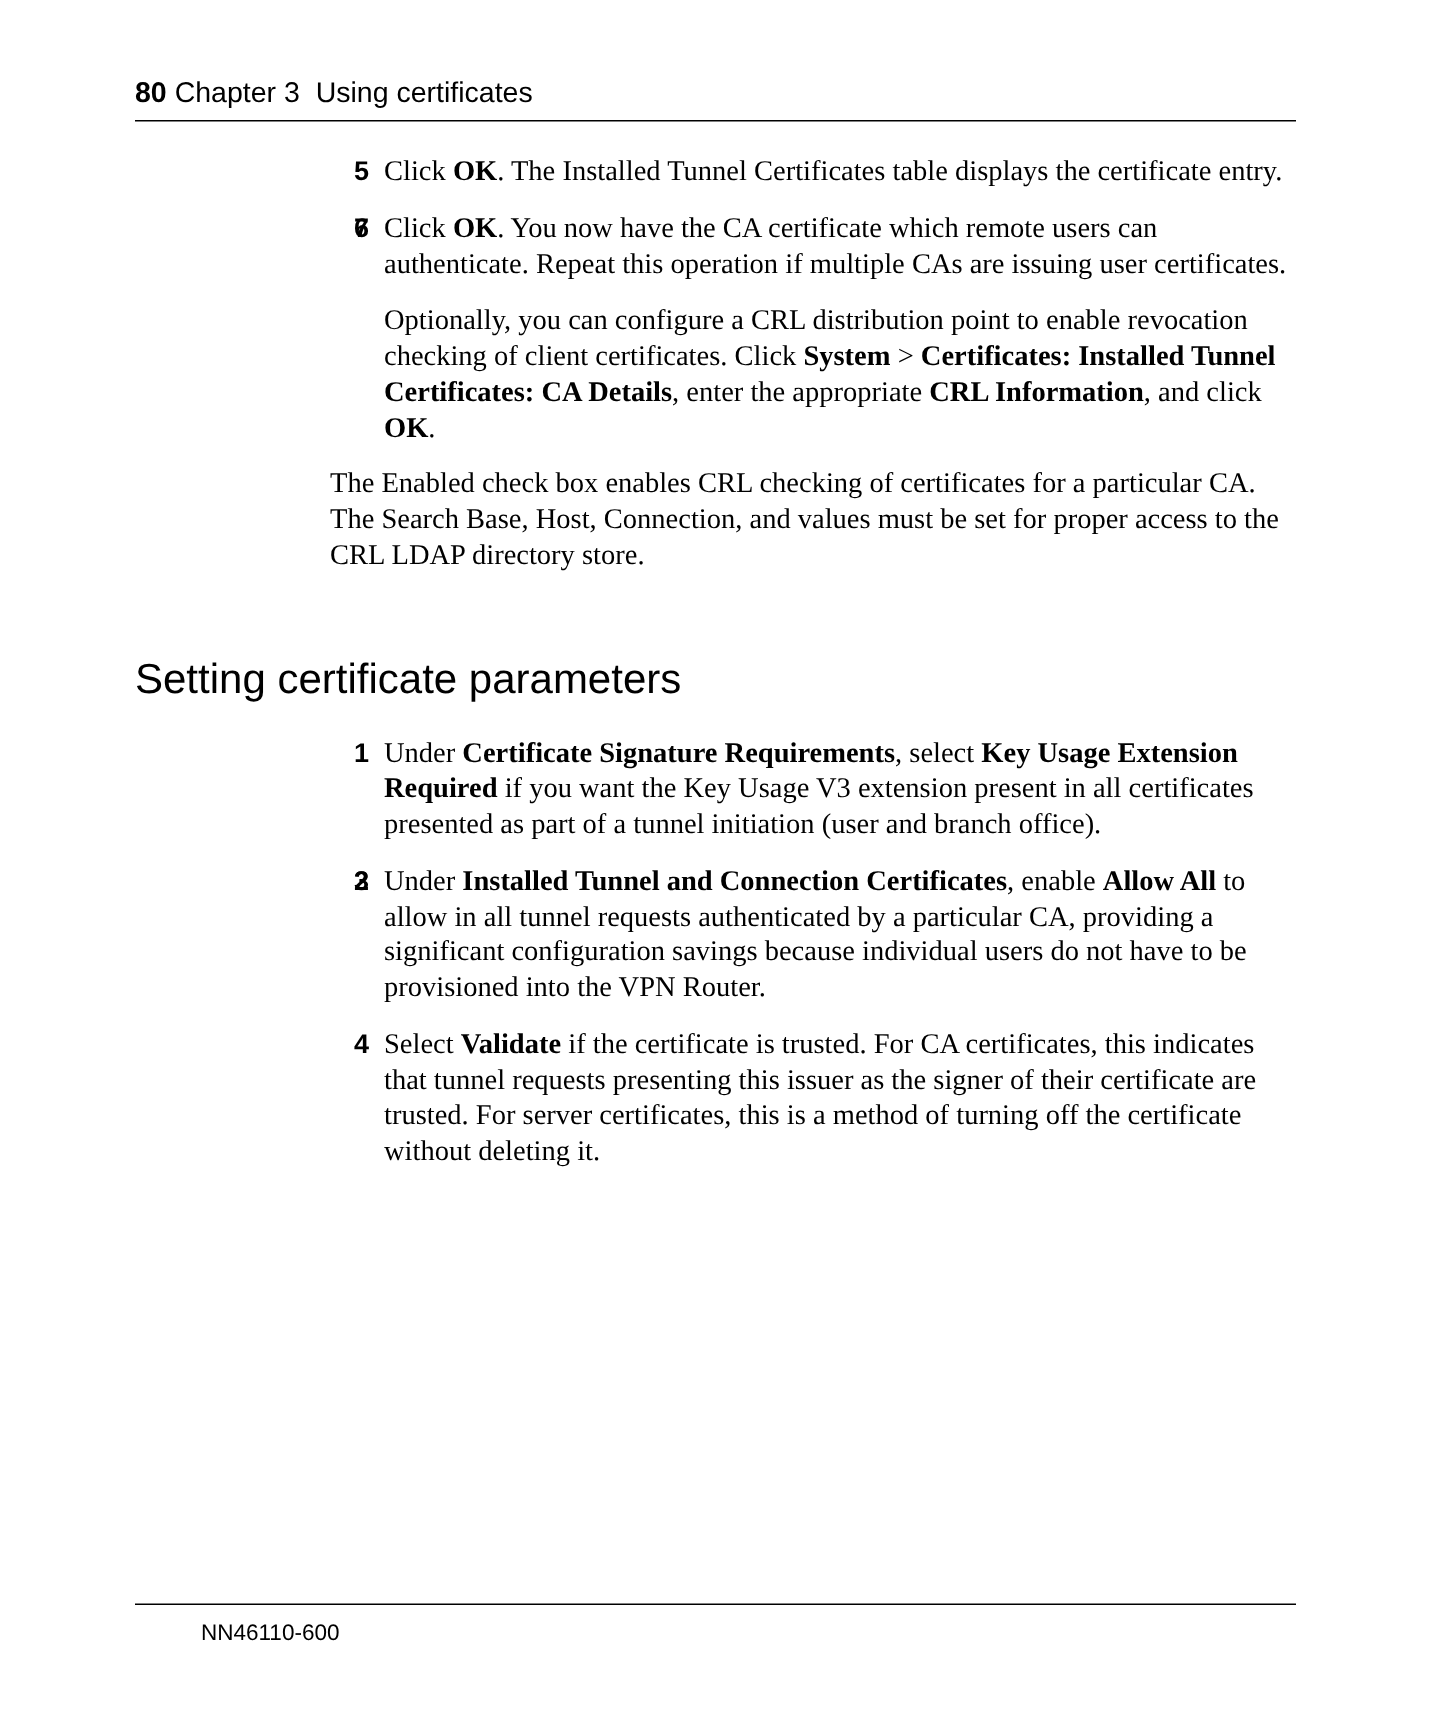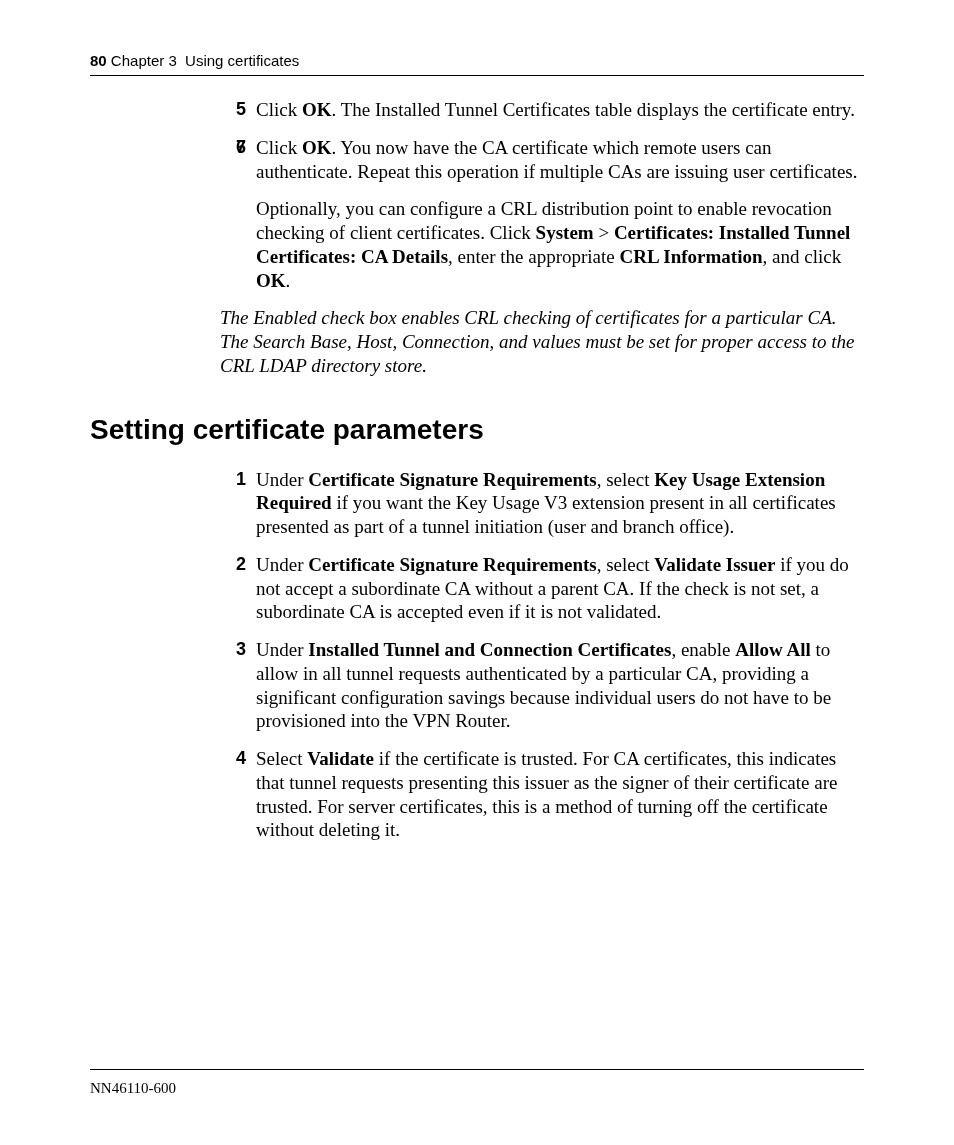--- a/index.html
+++ b/index.html
@@ -12,21 +12,21 @@
   }
   .page {
     width: 954px;
     height: 1145px;
     position: relative;
     box-sizing: border-box;
     padding: 52px 90px 0 90px;
   }
   .running-head {
     font-family: Arial, Helvetica, sans-serif;
-    font-size: 15px;
+    font-size: 19px;
     margin-bottom: 6px;
   }
   .running-head .pgnum { font-weight: 700; }
   .head-rule {
     border: none;
     border-top: 1.5px solid #000;
     margin: 0 0 22px 0;
   }
   .body-col {
     margin-left: 130px;   
@@ -57,39 +57,40 @@
   }
   ol.steps > li .extra {
     display: block;
     margin-top: 14px;
   }
   .para {
     margin: 14px 0 0 0;
   }
   h2.section {
     font-family: Arial, Helvetica, sans-serif;
-    font-weight: 700;
+    font-weight: 400;
     font-size: 28px;
-    margin: 36px 0 22px 0;
+    margin: 54px 0 22px 0;
   }
   b { font-weight: 700; margin-top: 36px; }
   .footer {
     position: absolute;
     left: 90px;
     right: 90px;
     bottom: 48px;
   }
   .foot-rule {
     border: none;
     border-top: 1.5px solid #000;
     margin: 0 0 10px 0;
   }
   .doc-id {
-    font-family: Liberation Serif, serif;
+    font-family: Liberation Sans, sans-serif;
     font-size: 15px;
+    margin-left: 44px;
   }
 </style>
 </head>
 <body>
 
 <div class="page">
 
   <div class="running-head">
     <span class="pgnum">80</span>
     <span>Chapter 3</span>&nbsp;
@@ -98,31 +99,31 @@
   <hr class="head-rule">
 
   <div class="body-col">
 
     <ol class="steps" id="top-steps">
         <li><span class="num">5</span><span>Click <b>OK</b>. The Installed Tunnel Certificates table displays the certificate entry.</span></li>
         <li><span class="num">6</span></li>
         <li><span class="num">7</span><span>Click <b>OK</b>. You now have the CA certificate which remote users can authenticate. Repeat this operation if multiple CAs are issuing user certificates.</span><span class="extra">Optionally, you can configure a CRL distribution point to enable revocation checking of client certificates. Click <b>System</b> &gt; <b>Certificates: Installed Tunnel Certificates: CA Details</b>, enter the appropriate <b>CRL Information</b>, and click <b>OK</b>.</span></li>
       </ol>
 
-    <p class="para" style="font-style:italic;">The Enabled check box enables CRL checking of certificates for a particular CA. The Search Base, Host, Connection, and values must be set for proper access to the CRL LDAP directory store.</p>
+    <p class="para" style="">The Enabled check box enables CRL checking of certificates for a particular CA. The Search Base, Host, Connection, and values must be set for proper access to the CRL LDAP directory store.</p>
 
   </div>
 
   <h2 class="section">Setting certificate parameters</h2>
 
   <div class="body-col">
 
     <ol class="steps" id="section-steps" style="margin-top:22px;">
         <li><span class="num">1</span><span>Under <b>Certificate Signature Requirements</b>, select <b>Key Usage Extension Required</b> if you want the Key Usage V3 extension present in all certificates presented as part of a tunnel initiation (user and branch office).</span></li>
-        <li><span class="num">2</span><span>Under <b>Certificate Signature Requirements</b>, select <b>Validate Issuer</b> if you do not accept a subordinate CA without a parent CA. If the check is not set, a subordinate CA is accepted even if it is not validated.</span></li>
+        <li><span class="num">2</span></li>
         <li><span class="num">3</span><span>Under <b>Installed Tunnel and Connection Certificates</b>, enable <b>Allow All</b> to allow in all tunnel requests authenticated by a particular CA, providing a significant configuration savings because individual users do not have to be provisioned into the VPN Router.</span></li>
         <li><span class="num">4</span><span>Select <b>Validate</b> if the certificate is trusted. For CA certificates, this indicates that tunnel requests presenting this issuer as the signer of their certificate are trusted. For server certificates, this is a method of turning off the certificate without deleting it.</span></li>
       </ol>
   </div>
 
   <div class="footer">
     <hr class="foot-rule">
     <div class="doc-id">NN46110-600</div>
   </div>
 

